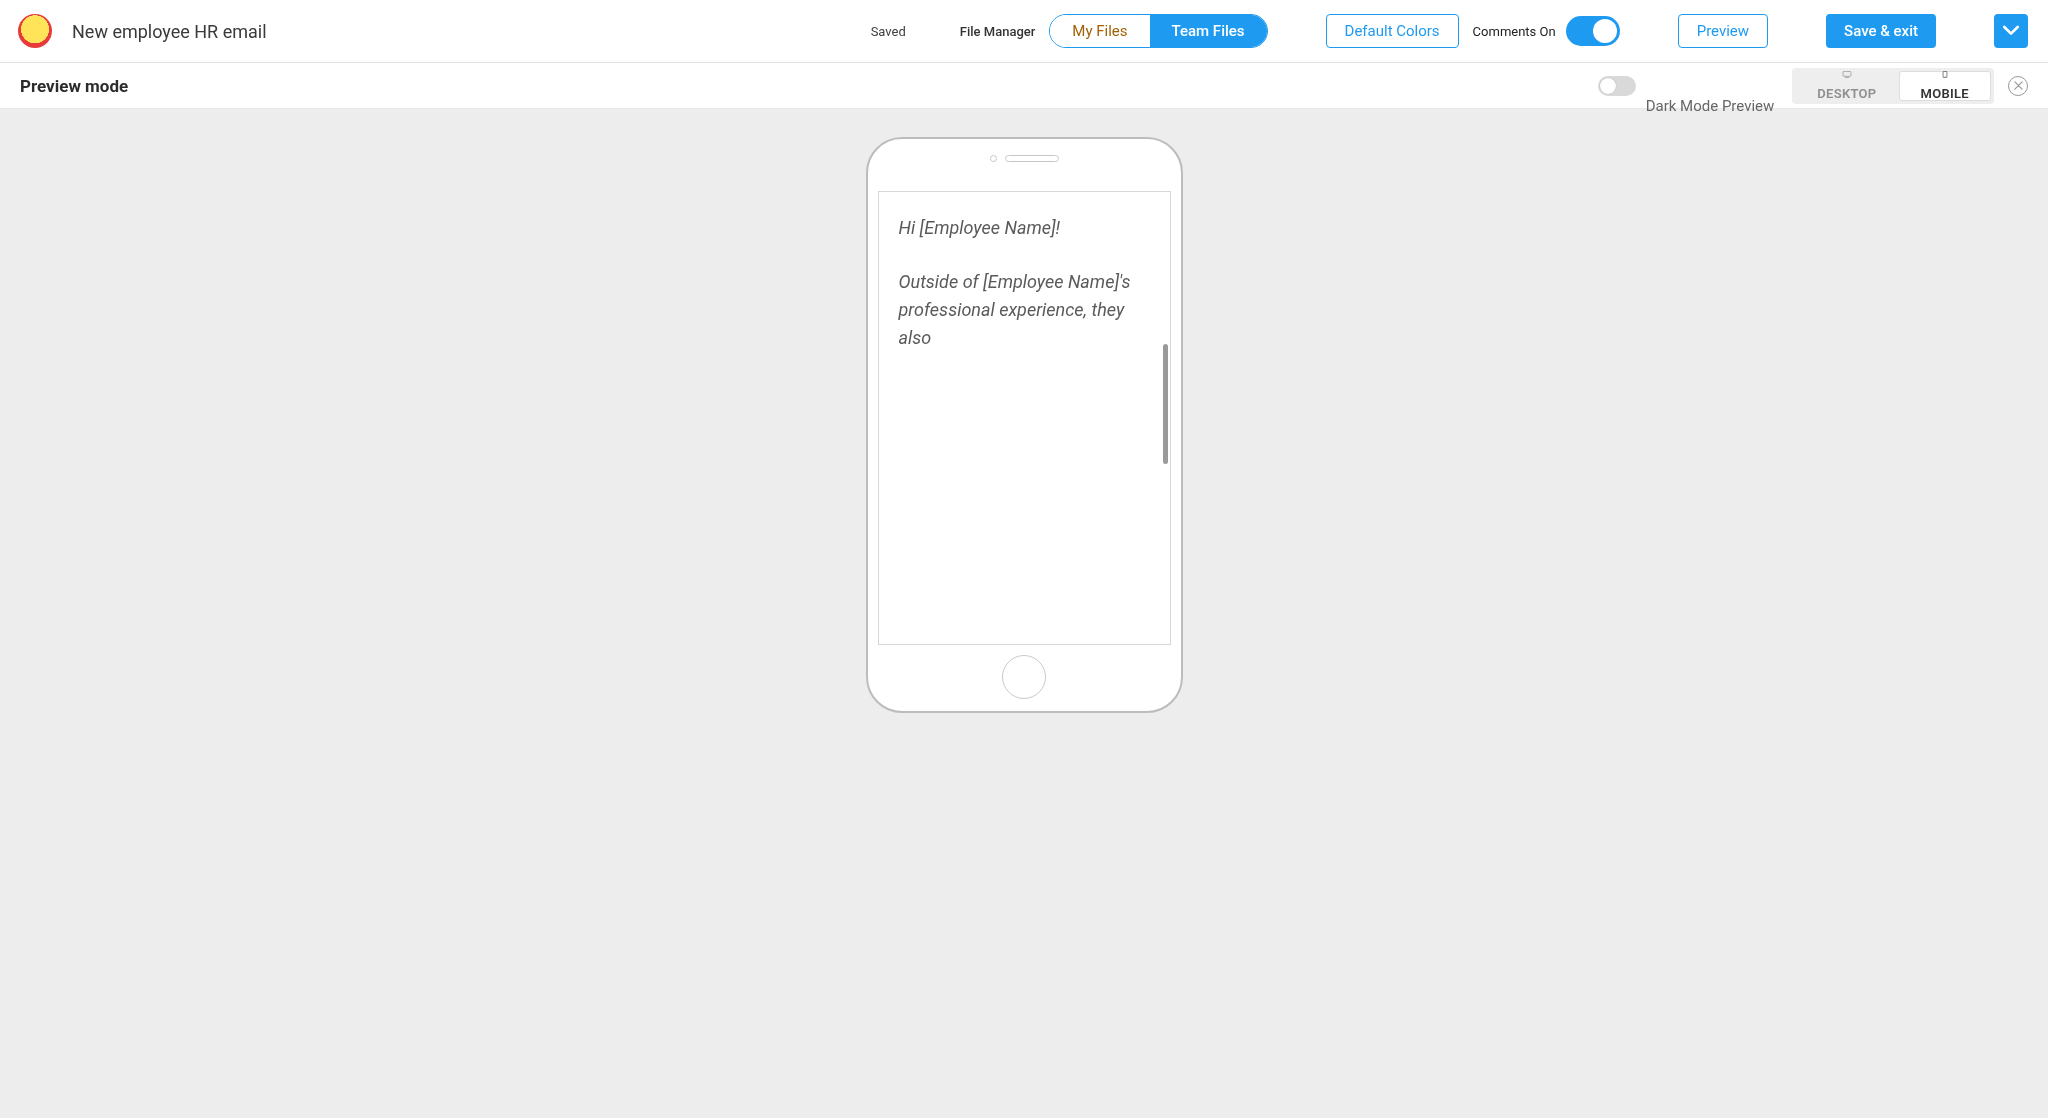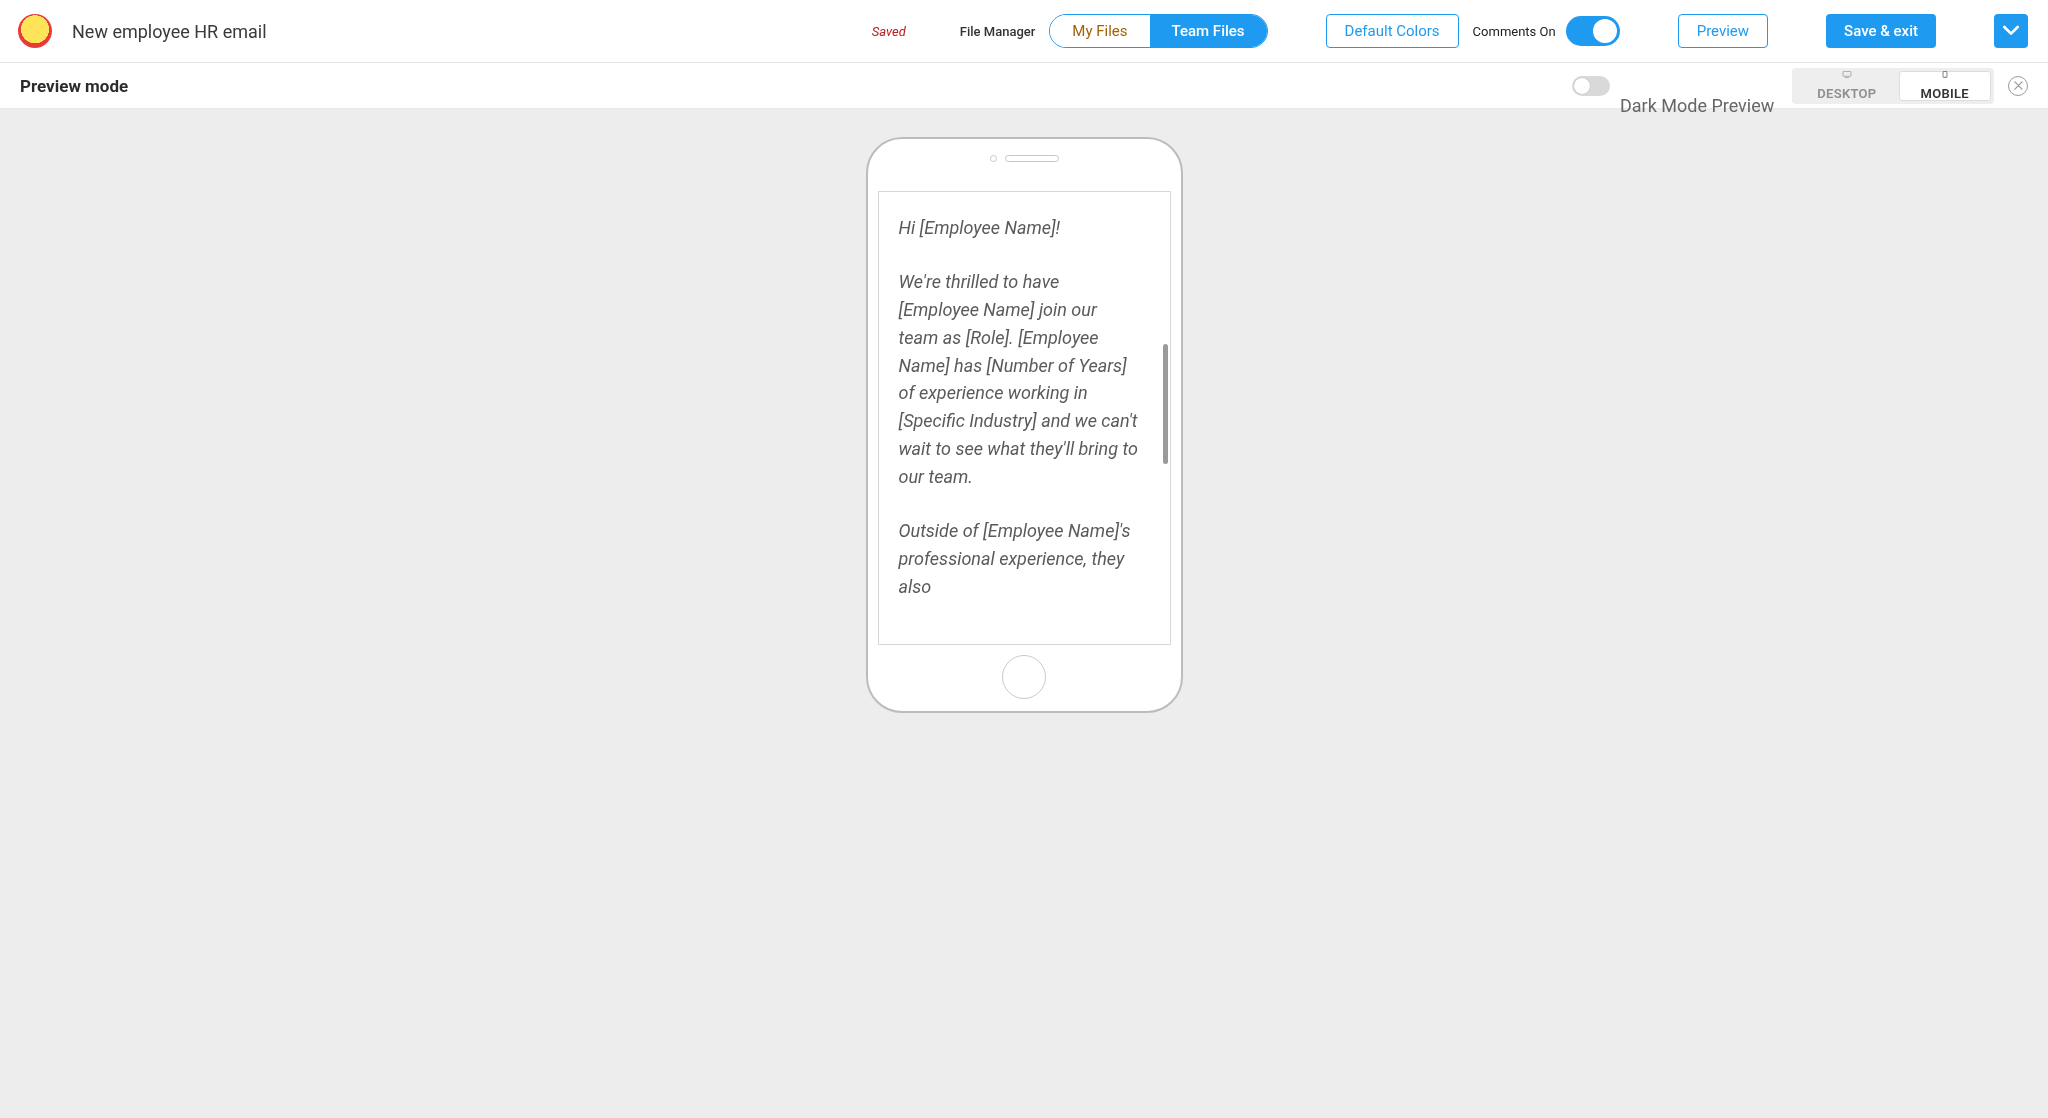--- a/index.html
+++ b/index.html
@@ -35,21 +35,21 @@
     background:#ffe45a;
   }
   .doc-title {
     font-size: 18px;
     color: #3a3a3a;
     font-weight: 400;
     margin-left: 6px;
     flex: 0 0 auto;
   }
   .top-spacer { flex: 1 1 auto; }
-  .saved-label { color:#b91c1c; font-size:13px;font-style:italic; }
+  .saved-label { color:#404040; font-size:13px; }
   .file-manager-label { color:#333; font-size:13px; font-weight:500; cursor:pointer;margin-left:40px; }
 
   .seg-toggle {
     display:flex;
     border:1px solid #1e9bf0;
     border-radius: 999px;
     overflow:hidden;
     height:34px;
   }
   .seg-toggle > div {
@@ -99,21 +99,21 @@
   .dark-wrap{ display:flex; align-items:center; gap:10px; margin-right:18px;}
   .switch-sm{
     width:38px; height:20px; border-radius:999px;
     background:#d9d9d9; position:relative; cursor:pointer;
   }
   .switch-sm .knob{
     position:absolute; top:2px; left:2px;
     width:16px; height:16px; border-radius:50%; background:#fff;
     box-shadow:0 0 1px rgba(0,0,0,.3);
   }
-  .dark-label{ font-size:18px; color:#666;margin-top:40px; }
+  .dark-label{ font-size:15px; color:#666;margin-top:40px; }
 
   .device-toggle{
     display:flex;
     background:#eee;
     border-radius:4px;
     padding:3px;
     height:36px;
     gap:0;
   }
   .device-btn{
@@ -262,21 +262,20 @@
 <div class="stage">
   <div class="phone">
     <div class="phone-top">
       <div class="phone-cam"></div>
       <div class="phone-speaker"></div>
     </div>
 
     <div class="phone-screen">
       <div class="email-scroll">
         <p>Hi [Employee Name]!</p>
-        <p>We're thrilled to have [Employee Name] join our team as [Role]. [Employee Name] has [Number of Years] of experience working in [Specific Industry] and we can't wait to see what they'll bring to our team.</p>
         <p>Outside of [Employee Name]'s professional experience, they also</p>
       </div>
       <div class="scroll-thumb"></div>
     </div>
 
     <div class="phone-home"></div>
   </div>
 </div>
 
 </body></html>

